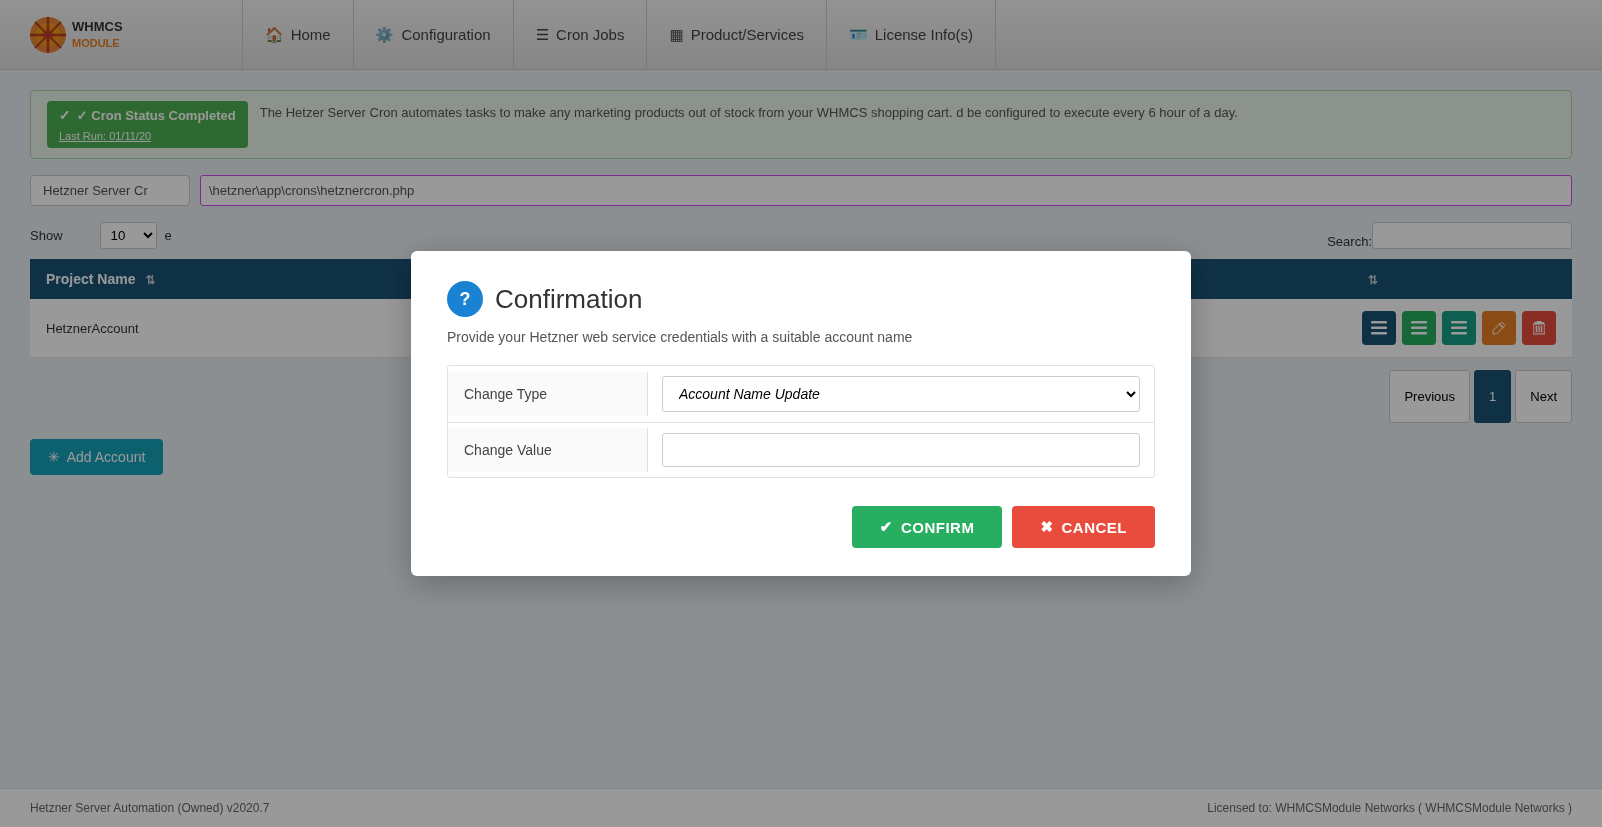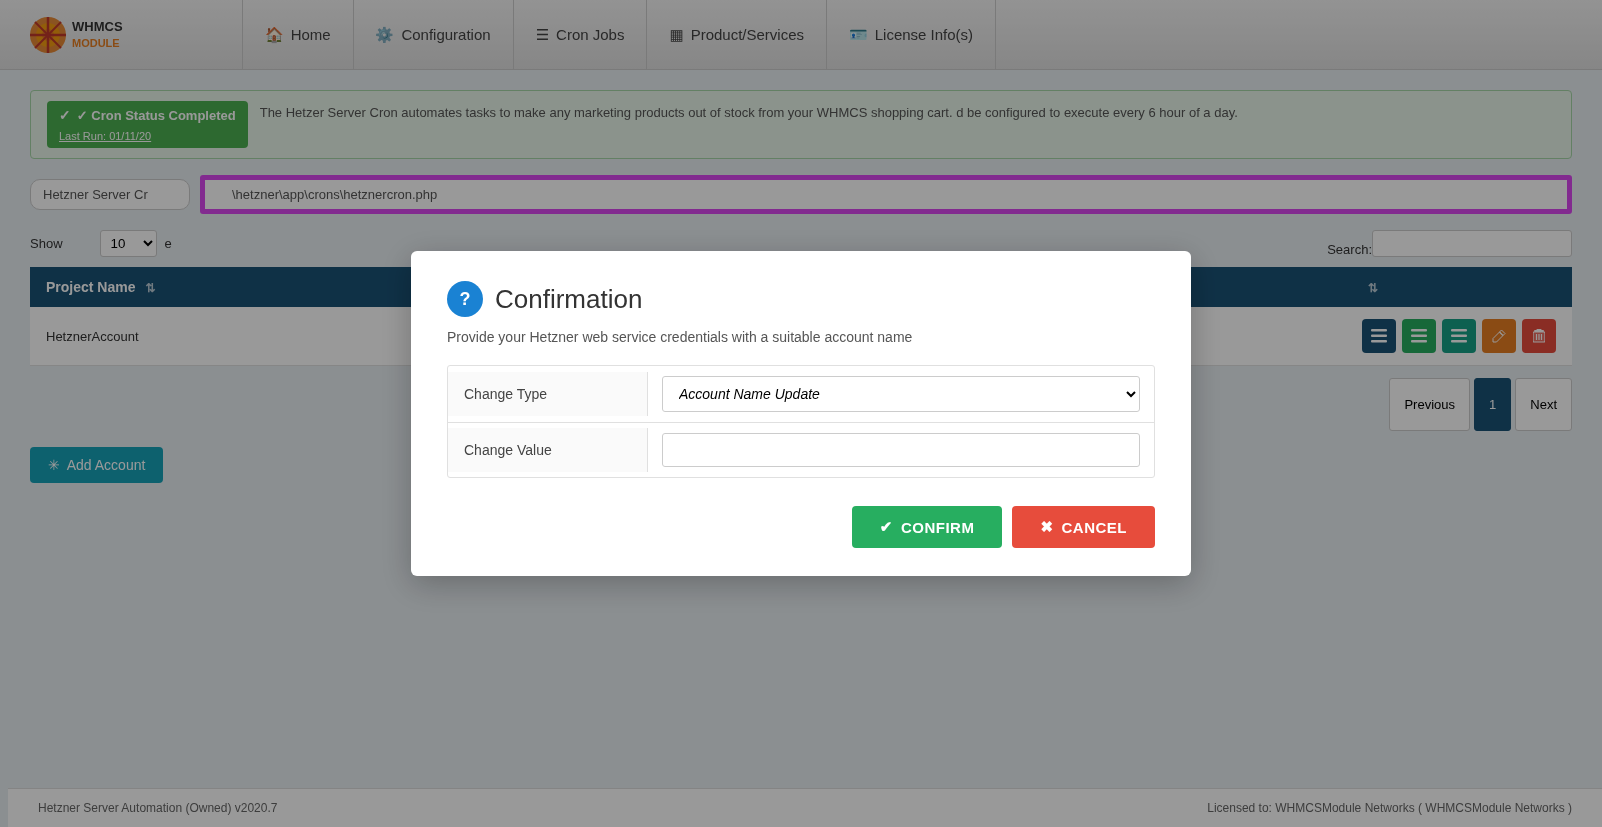--- a/index.html
+++ b/index.html
@@ -95,31 +95,31 @@
     
     .cron-path-row {
       display: flex;
       align-items: center;
       gap: 10px;
       margin-bottom: 16px;
     }
     .cron-path-label {
       background: white;
       border: 1px solid #ccc;
-      border-radius: 10px;
+      border-radius: 4px;
       padding: 7px 12px;
       font-size: 13px;
       color: #555;
       width: 160px;
     }
     .cron-path-value {
       background: white;
-      border: 5px solid #d946ef;
-      border-radius: 3px;
-      padding: 7px 27px;
+      border: 1px solid #d946ef;
+      border-radius: 3px;
+      padding: 7px 8px;
       font-size: 13px;
       color: #555;
       flex: 1;
     }
 
     
     .table-controls {
       display: flex;
       align-items: center;
       justify-content: space-between;
@@ -232,21 +232,21 @@
       display: flex;
       align-items: center;
       gap: 7px;
       margin-top: 16px;
     }
 
     
     .footer {
       position: fixed;
       bottom: 0;
-      left: 8px;
+      left: 0;
       right: 0;
       background: white;
       border-top: 1px solid #ddd;
       padding: 12px 30px;
       display: flex;
       justify-content: space-between;
       font-size: 12px;
       color: #666;
     }
 

